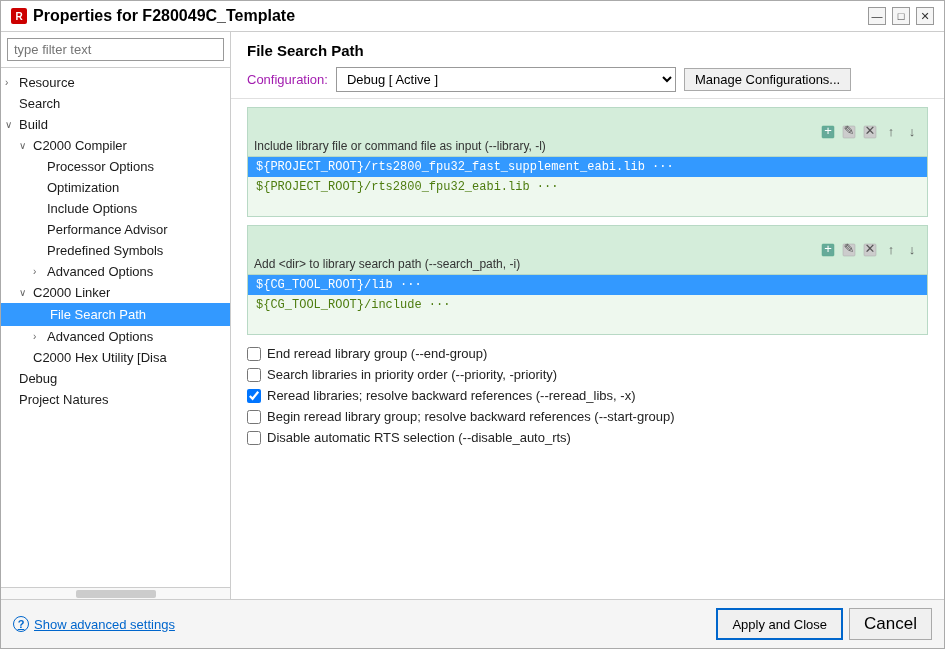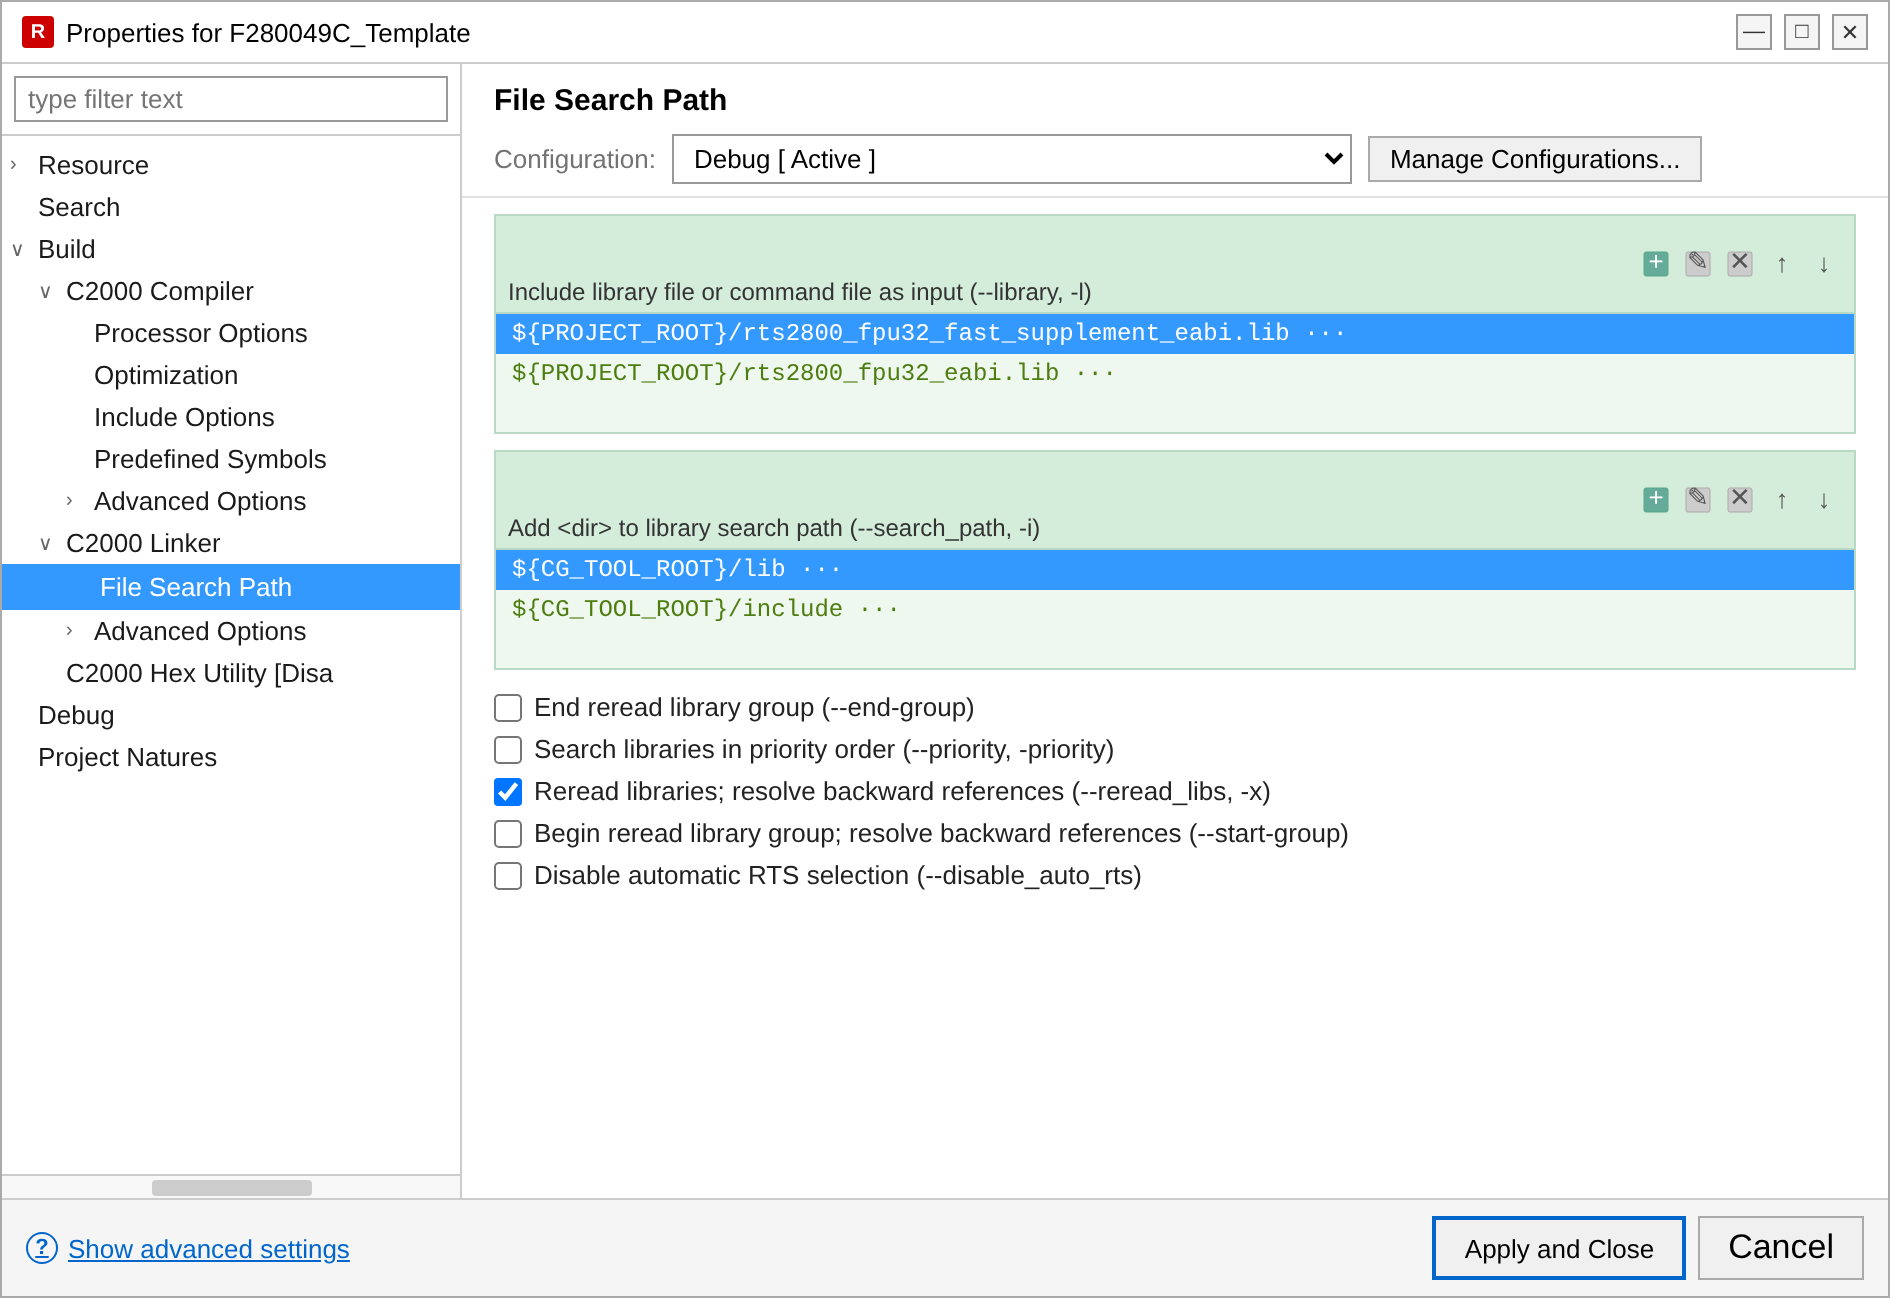--- a/index.html
+++ b/index.html
@@ -3,21 +3,21 @@
   <meta charset="utf-8">
   <style>
     * { box-sizing: border-box; margin: 0; padding: 0; font-family: 'Segoe UI', Arial, sans-serif; font-size: 13px; }
     body { background: #f0f0f0; width: 945px; height: 649px; overflow: hidden; }
 
     .window { width: 945px; height: 649px; background: #fff; border: 1px solid #aaa; display: flex; flex-direction: column; }
 
     .title-bar { background: #fff; border-bottom: 1px solid #ccc; padding: 6px 10px; display: flex; align-items: center; justify-content: space-between; }
     .title-bar-left { display: flex; align-items: center; gap: 6px; }
     .title-icon { width: 16px; height: 16px; background: #c00; border-radius: 2px; display: flex; align-items: center; justify-content: center; color: white; font-size: 10px; font-weight: bold; }
-    .title-text { font-size: 13px; font-weight: normal; color: #000; }
+    .title-text { font-size: 16px; font-weight: bold; color: #000; }
     .title-controls { display: flex; gap: 6px; }
     .title-btn { width: 18px; height: 18px; border: 1px solid #999; background: #f5f5f5; cursor: pointer; display: flex; align-items: center; justify-content: center; font-size: 11px; color: #333; }
 
     .main-area { display: flex; flex: 1; overflow: hidden; }
 
     
     .left-panel { width: 230px; border-right: 1px solid #ccc; display: flex; flex-direction: column; background: #fff; }
     .filter-box { padding: 6px 6px; border-bottom: 1px solid #ccc; }
     .filter-input { width: 100%; border: 1px solid #999; padding: 3px 6px; font-size: 13px; color: #888; background: #fff; }
     .tree-area { flex: 1; overflow-y: auto; padding: 4px 0; }
@@ -27,21 +27,21 @@
     .tree-label { color: #1a1a1a; white-space: nowrap; overflow: hidden; text-overflow: ellipsis; }
     .tree-label.selected { background: #3399ff; color: white; padding: 1px 3px; border-radius: 1px; }
     .indent1 { margin-left: 14px; }
     .indent2 { margin-left: 28px; }
 
     
     .right-panel { flex: 1; display: flex; flex-direction: column; background: #fff; overflow: hidden; }
     .right-header { padding: 10px 16px 6px; border-bottom: 1px solid #e0e0e0; }
     .right-title { font-size: 15px; font-weight: bold; color: #000; margin-bottom: 8px; }
     .config-row { display: flex; align-items: center; gap: 8px; }
-    .config-label { color: #737373; }
+    .config-label { color: #a21caf; }
     .config-select { width: 340px; border: 1px solid #999; padding: 3px 6px; background: #fff; font-size: 13px; cursor: pointer; }
     .manage-btn { border: 1px solid #aaa; background: #f0f0f0; padding: 3px 10px; cursor: pointer; font-size: 13px; }
 
     .right-content { flex: 1; overflow-y: auto; padding: 8px 16px; }
 
     
     .section { margin-bottom: 8px; }
     .section-header { background: #d4edda; border: 1px solid #b8d9c5; display: flex; align-items: center; justify-content: space-between; padding: 3px 6px; }
     .section-title { font-size: 12px; color: #333; margin-top: 28px; }
     .section-icons { display: flex; gap: 3px; }
@@ -135,20 +135,26 @@
           </div>
         </div>
 
         <div class="tree-item">
           <div class="tree-row indent2">
             <span class="tree-arrow" style="width:14px;"></span>
             <span class="tree-label">Include Options</span>
           </div>
         </div>
 
+        <div class="tree-item">
+          <div class="tree-row indent2">
+            <span class="tree-arrow" style="width:14px;"></span>
+            <span class="tree-label">Performance Advisor</span>
+          </div>
+        </div>
 
         <div class="tree-item">
           <div class="tree-row indent2">
             <span class="tree-arrow" style="width:14px;"></span>
             <span class="tree-label">Predefined Symbols</span>
           </div>
         </div>
 
         <div class="tree-item">
           <div class="tree-row indent2">

